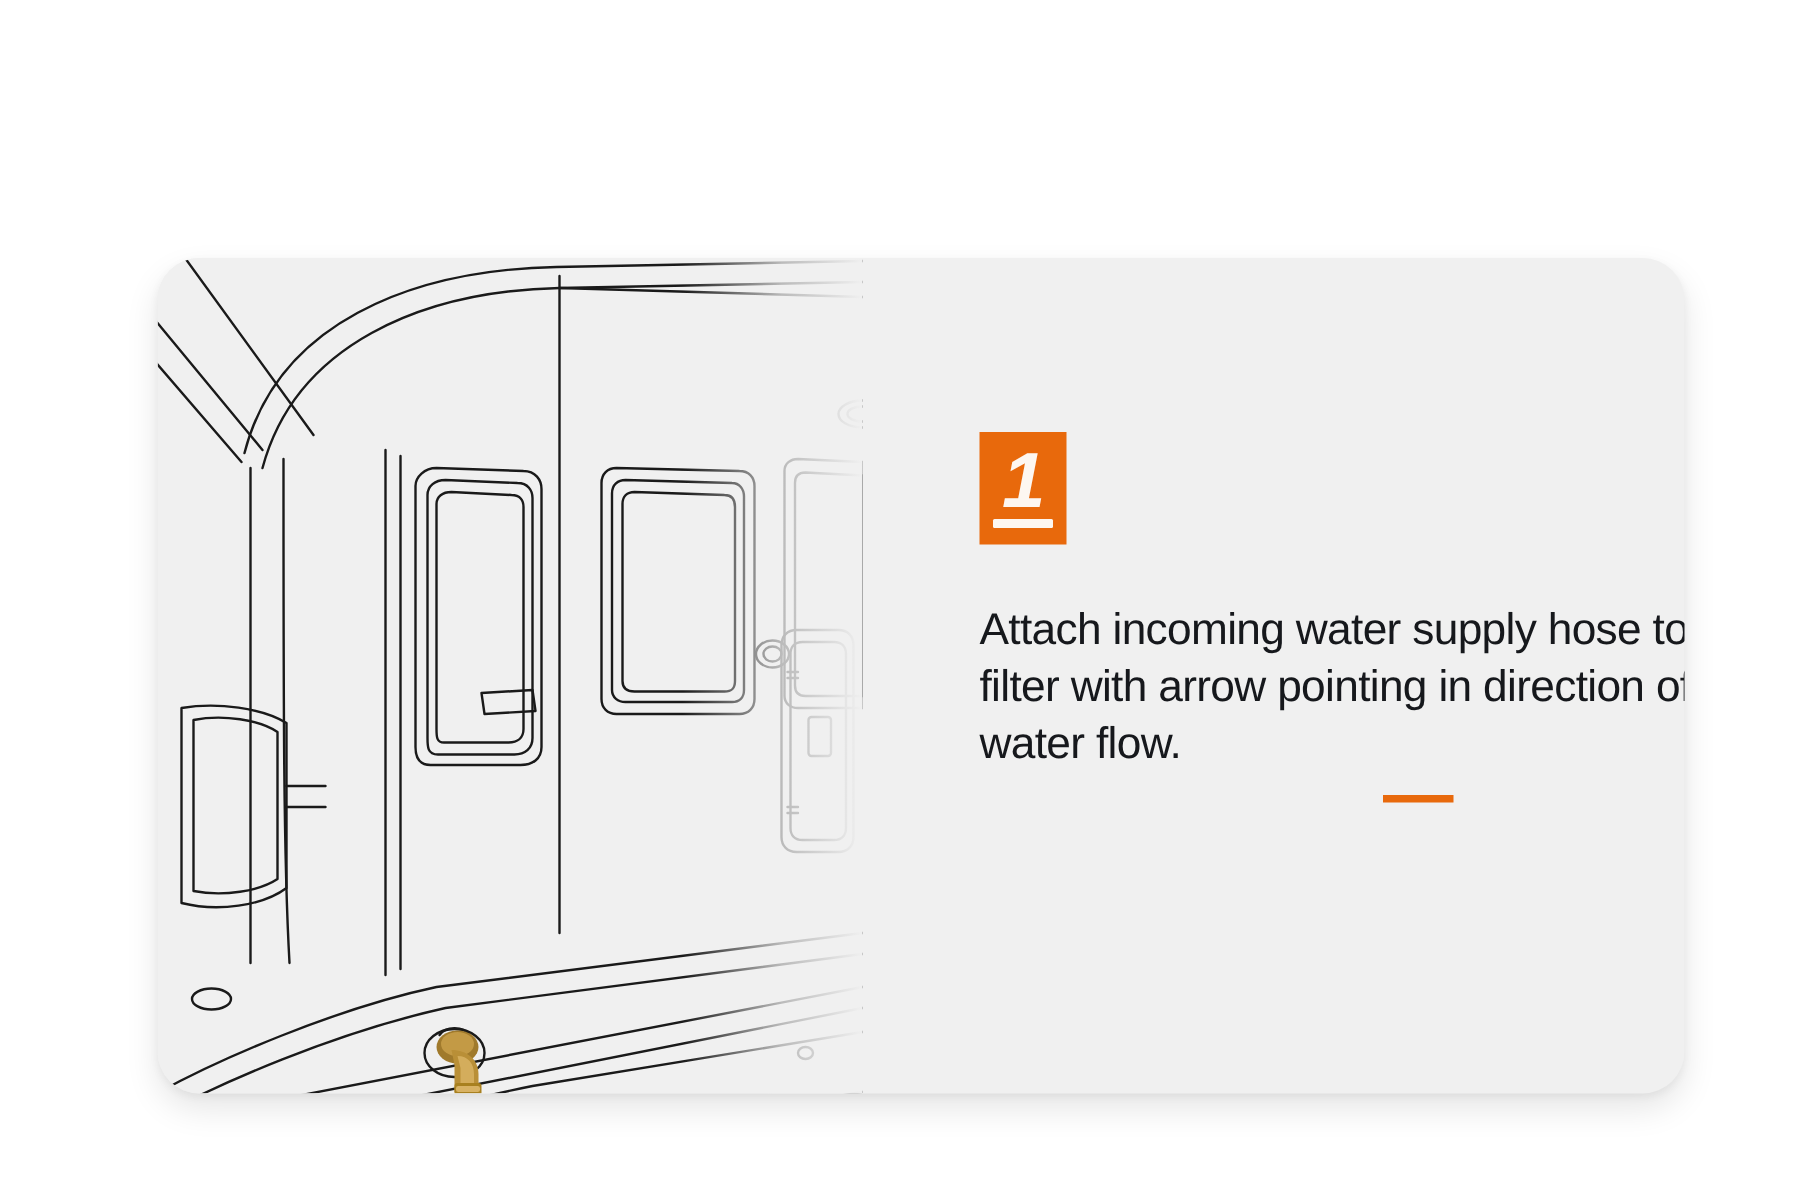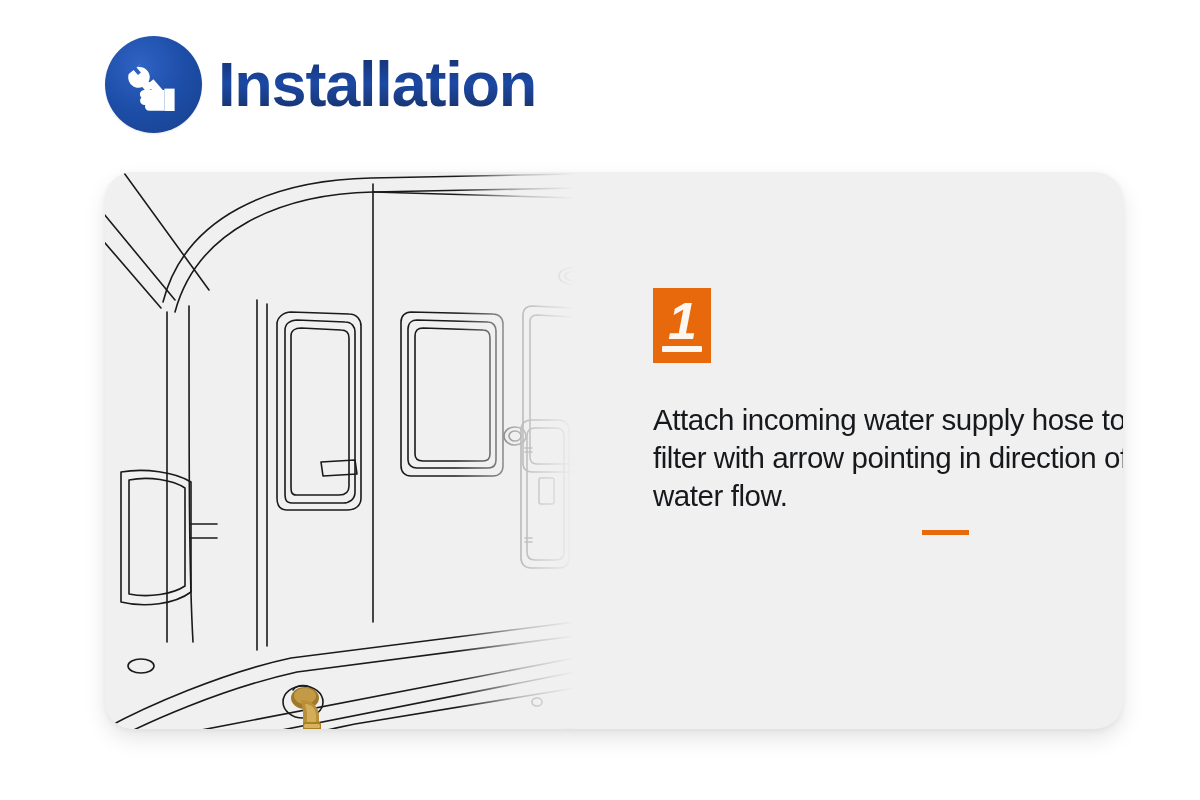--- a/index.html
+++ b/index.html
@@ -141,49 +141,20 @@
     width:47px;
     height:5px;
     background:#e8690c;
   }
 </style>
 </head>
 <body>
 
 <div class="page">
 
-  <div class="header">
-
-    <div class="brand-badge">
-      <svg width="66" height="66" viewBox="0 0 66 66" aria-hidden="true">
-        <g fill="#ffffff">
-
-          <path d="M20.5 11.5 l-5.0 4.0 4.4 5.1 -2.9 2.4 -4.4 -5.1 -4.9 4.0
-                   c-1.2 3.9 -0.1 8.4 3.2 11.3 3.0 2.6 7.0 3.2 10.4 1.9
-                   l4.6 5.3 6.4 -5.3 -4.7 -5.4 c1.8 -3.3 1.6 -7.5 -1.0 -10.7
-                   -2.6 -3.3 -6.7 -4.6 -10.6 -3.5 z"></path>
-
-          <path d="M26.0 32.5 l6.4 -5.3 10.0 11.6 -6.4 5.3 z"></path>
-
-          <path d="M23.5 38.0
-                   c-2.6 0.0 -4.6 1.9 -4.6 4.3 0 1.3 0.6 2.5 1.6 3.3
-                   -0.9 0.8 -1.4 1.9 -1.4 3.1 0 2.4 2.0 4.3 4.6 4.3
-                   l0.6 0 c-0.2 0.5 -0.3 1.1 -0.3 1.7 0 2.2 1.9 4.0 4.2 4.0
-                   l15.2 0 0 -20.7 -19.9 0 z"></path>
-
-          <path d="M43.4 36.6 h10.2 v22.4 h-10.2 z"></path>
-
-          <path d="M27.0 30.6 c3.0 -1.2 6.1 -0.4 8.0 1.8 l-3.0 2.6
-                   c-1.2 -1.4 -3.2 -1.9 -5.0 -1.2 z"></path>
-        </g>
-      </svg>
-    </div>
-
-    <div class="page-title">Installation</div>
-  </div>
 
   <div class="card">
 
     <div class="illustration">
       <svg width="470" height="557" viewBox="0 0 470 557" aria-hidden="true">
         <g fill="none" stroke="#1a1a1a" stroke-width="1.6" stroke-linecap="round" stroke-linejoin="round">
 
           <path d="M-6 36 L70 128"></path>
           <path d="M-6 64 L56 136"></path>
           <path d="M14 -6 L104 118"></path>

